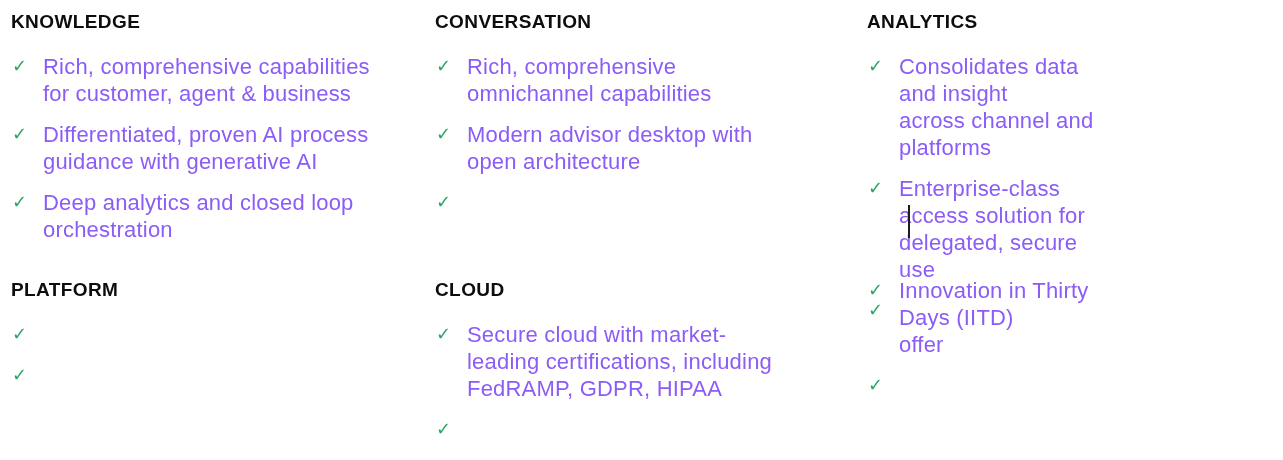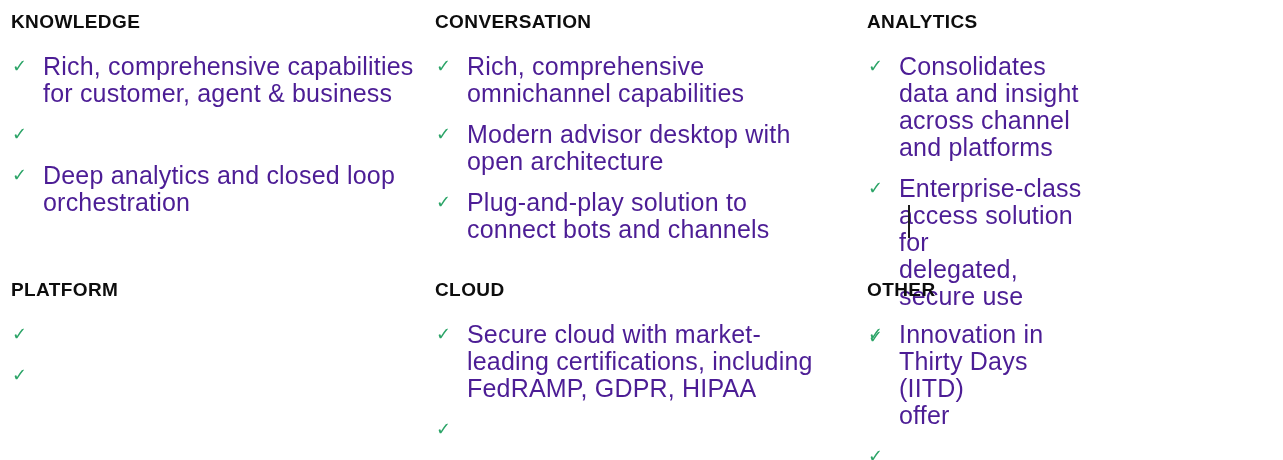--- a/index.html
+++ b/index.html
@@ -34,23 +34,23 @@
     flex: 0 0 33px;
     width: 33px;
     color: var(--check-color, #2ba467);
     font-size: 18px;
     line-height: 27px;
     padding-left: 2px;
     box-sizing: border-box;
   }
   .btext {
     white-space: pre-line;
-    font-size: 25px;
+    font-size: 22px;
     line-height: 27px;
-    color: #4c1d95;
+    color: #8b5cf6;
     letter-spacing: 0.2px;
   }
   .text-cursor {
     position: absolute;
     left: 908px;
     top: 205px;
     width: 1.5px;
     height: 33px;
     background: #1c1c1c;
   }
@@ -62,20 +62,22 @@
 
   <section class="cap-section">
     <h2 class="cap-heading">KNOWLEDGE</h2>
     <div class="bullet">
       <span class="check">✓</span>
       <span class="btext">Rich, comprehensive capabilities
 for customer, agent &amp; business</span>
     </div>
     <div class="bullet">
       <span class="check">✓</span>
+      <span class="btext">Differentiated, proven AI process
+guidance with generative AI</span>
     </div>
     <div class="bullet">
       <span class="check">✓</span>
       <span class="btext">Deep analytics and closed loop
 orchestration</span>
     </div>
   </section>
 
   <section class="cap-section">
     <h2 class="cap-heading">CONVERSATION</h2>
@@ -84,22 +86,20 @@
       <span class="btext">Rich, comprehensive
 omnichannel capabilities</span>
     </div>
     <div class="bullet">
       <span class="check">✓</span>
       <span class="btext">Modern advisor desktop with
 open architecture</span>
     </div>
     <div class="bullet">
       <span class="check">✓</span>
-      <span class="btext">Plug-and-play solution to
-connect bots and channels</span>
     </div>
   </section>
 
   <section class="cap-section">
     <h2 class="cap-heading">ANALYTICS</h2>
     <div class="bullet">
       <span class="check">✓</span>
       <span class="btext">Consolidates data and insight
 across channel and platforms</span>
     </div>
@@ -130,21 +130,20 @@
       <span class="btext">Secure cloud with market-
 leading certifications, including
 FedRAMP, GDPR, HIPAA</span>
     </div>
     <div class="bullet">
       <span class="check">✓</span>
     </div>
   </section>
 
   <section class="cap-section">
-    <h2 class="cap-heading">OTHER</h2>
     <div class="bullet">
       <span class="check">✓</span>
       <span class="btext">Innovation in Thirty Days (IITD)
 offer</span>
     </div>
     <div class="bullet">
       <span class="check">✓</span>
     </div>
   </section>
 

